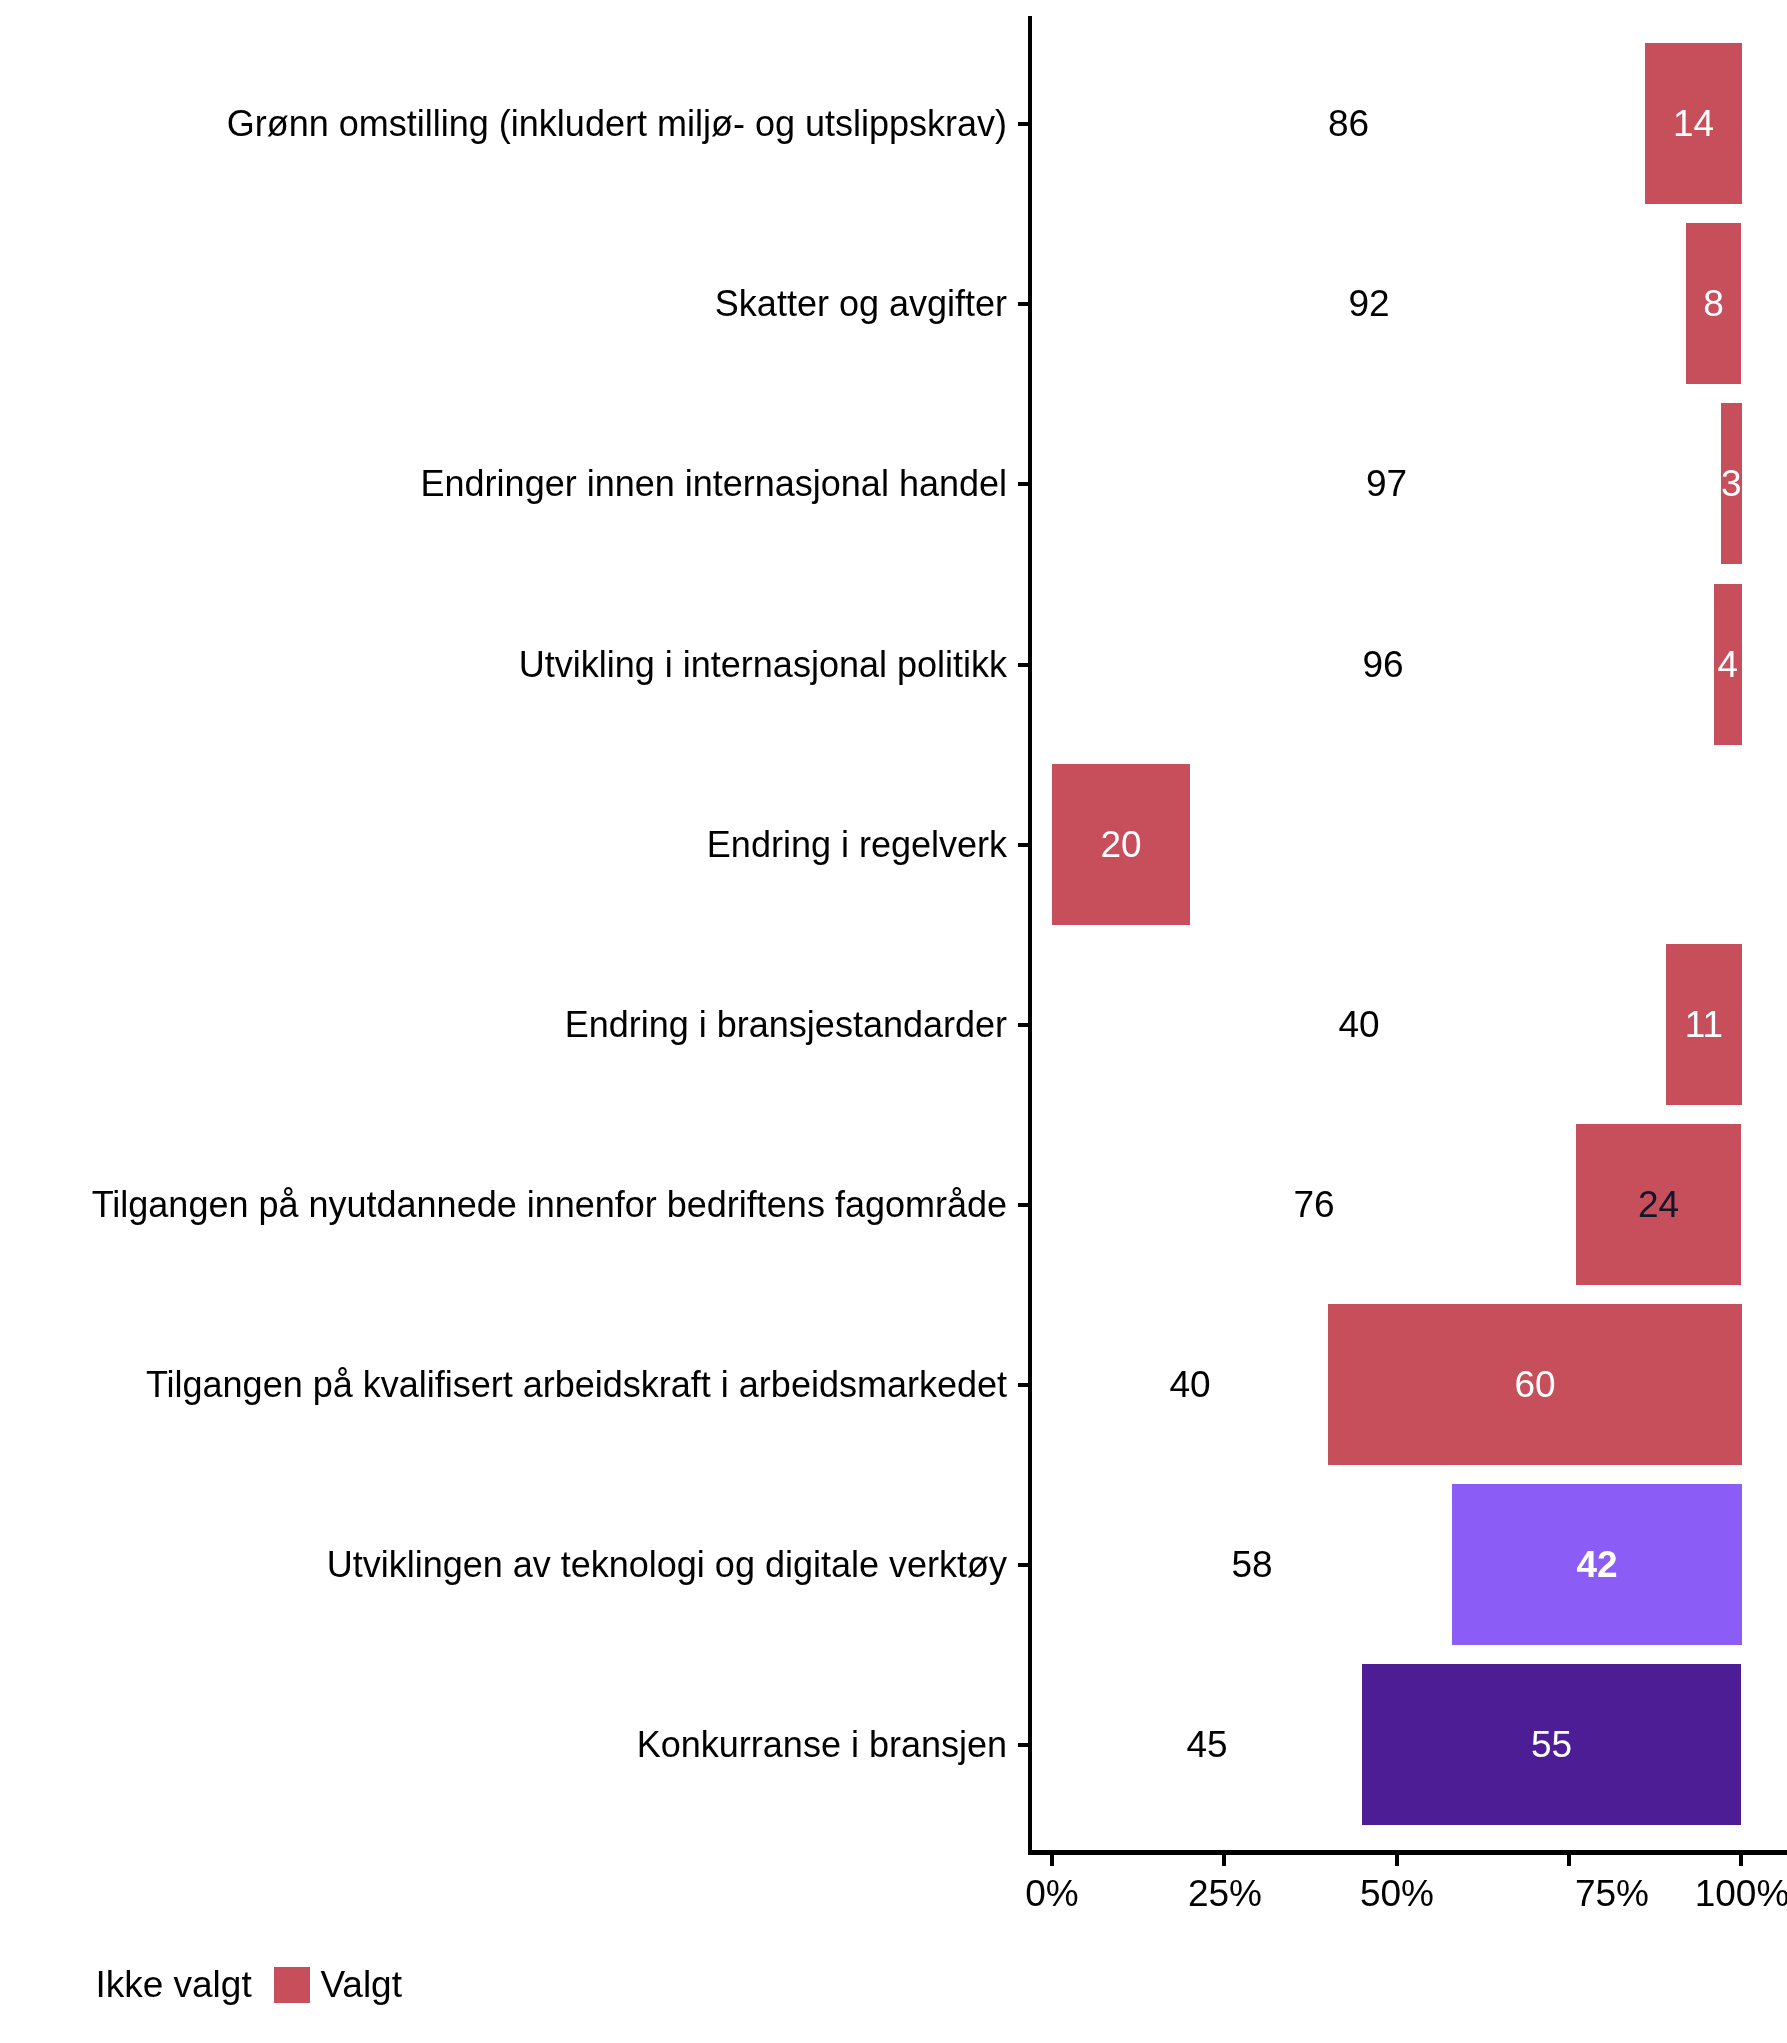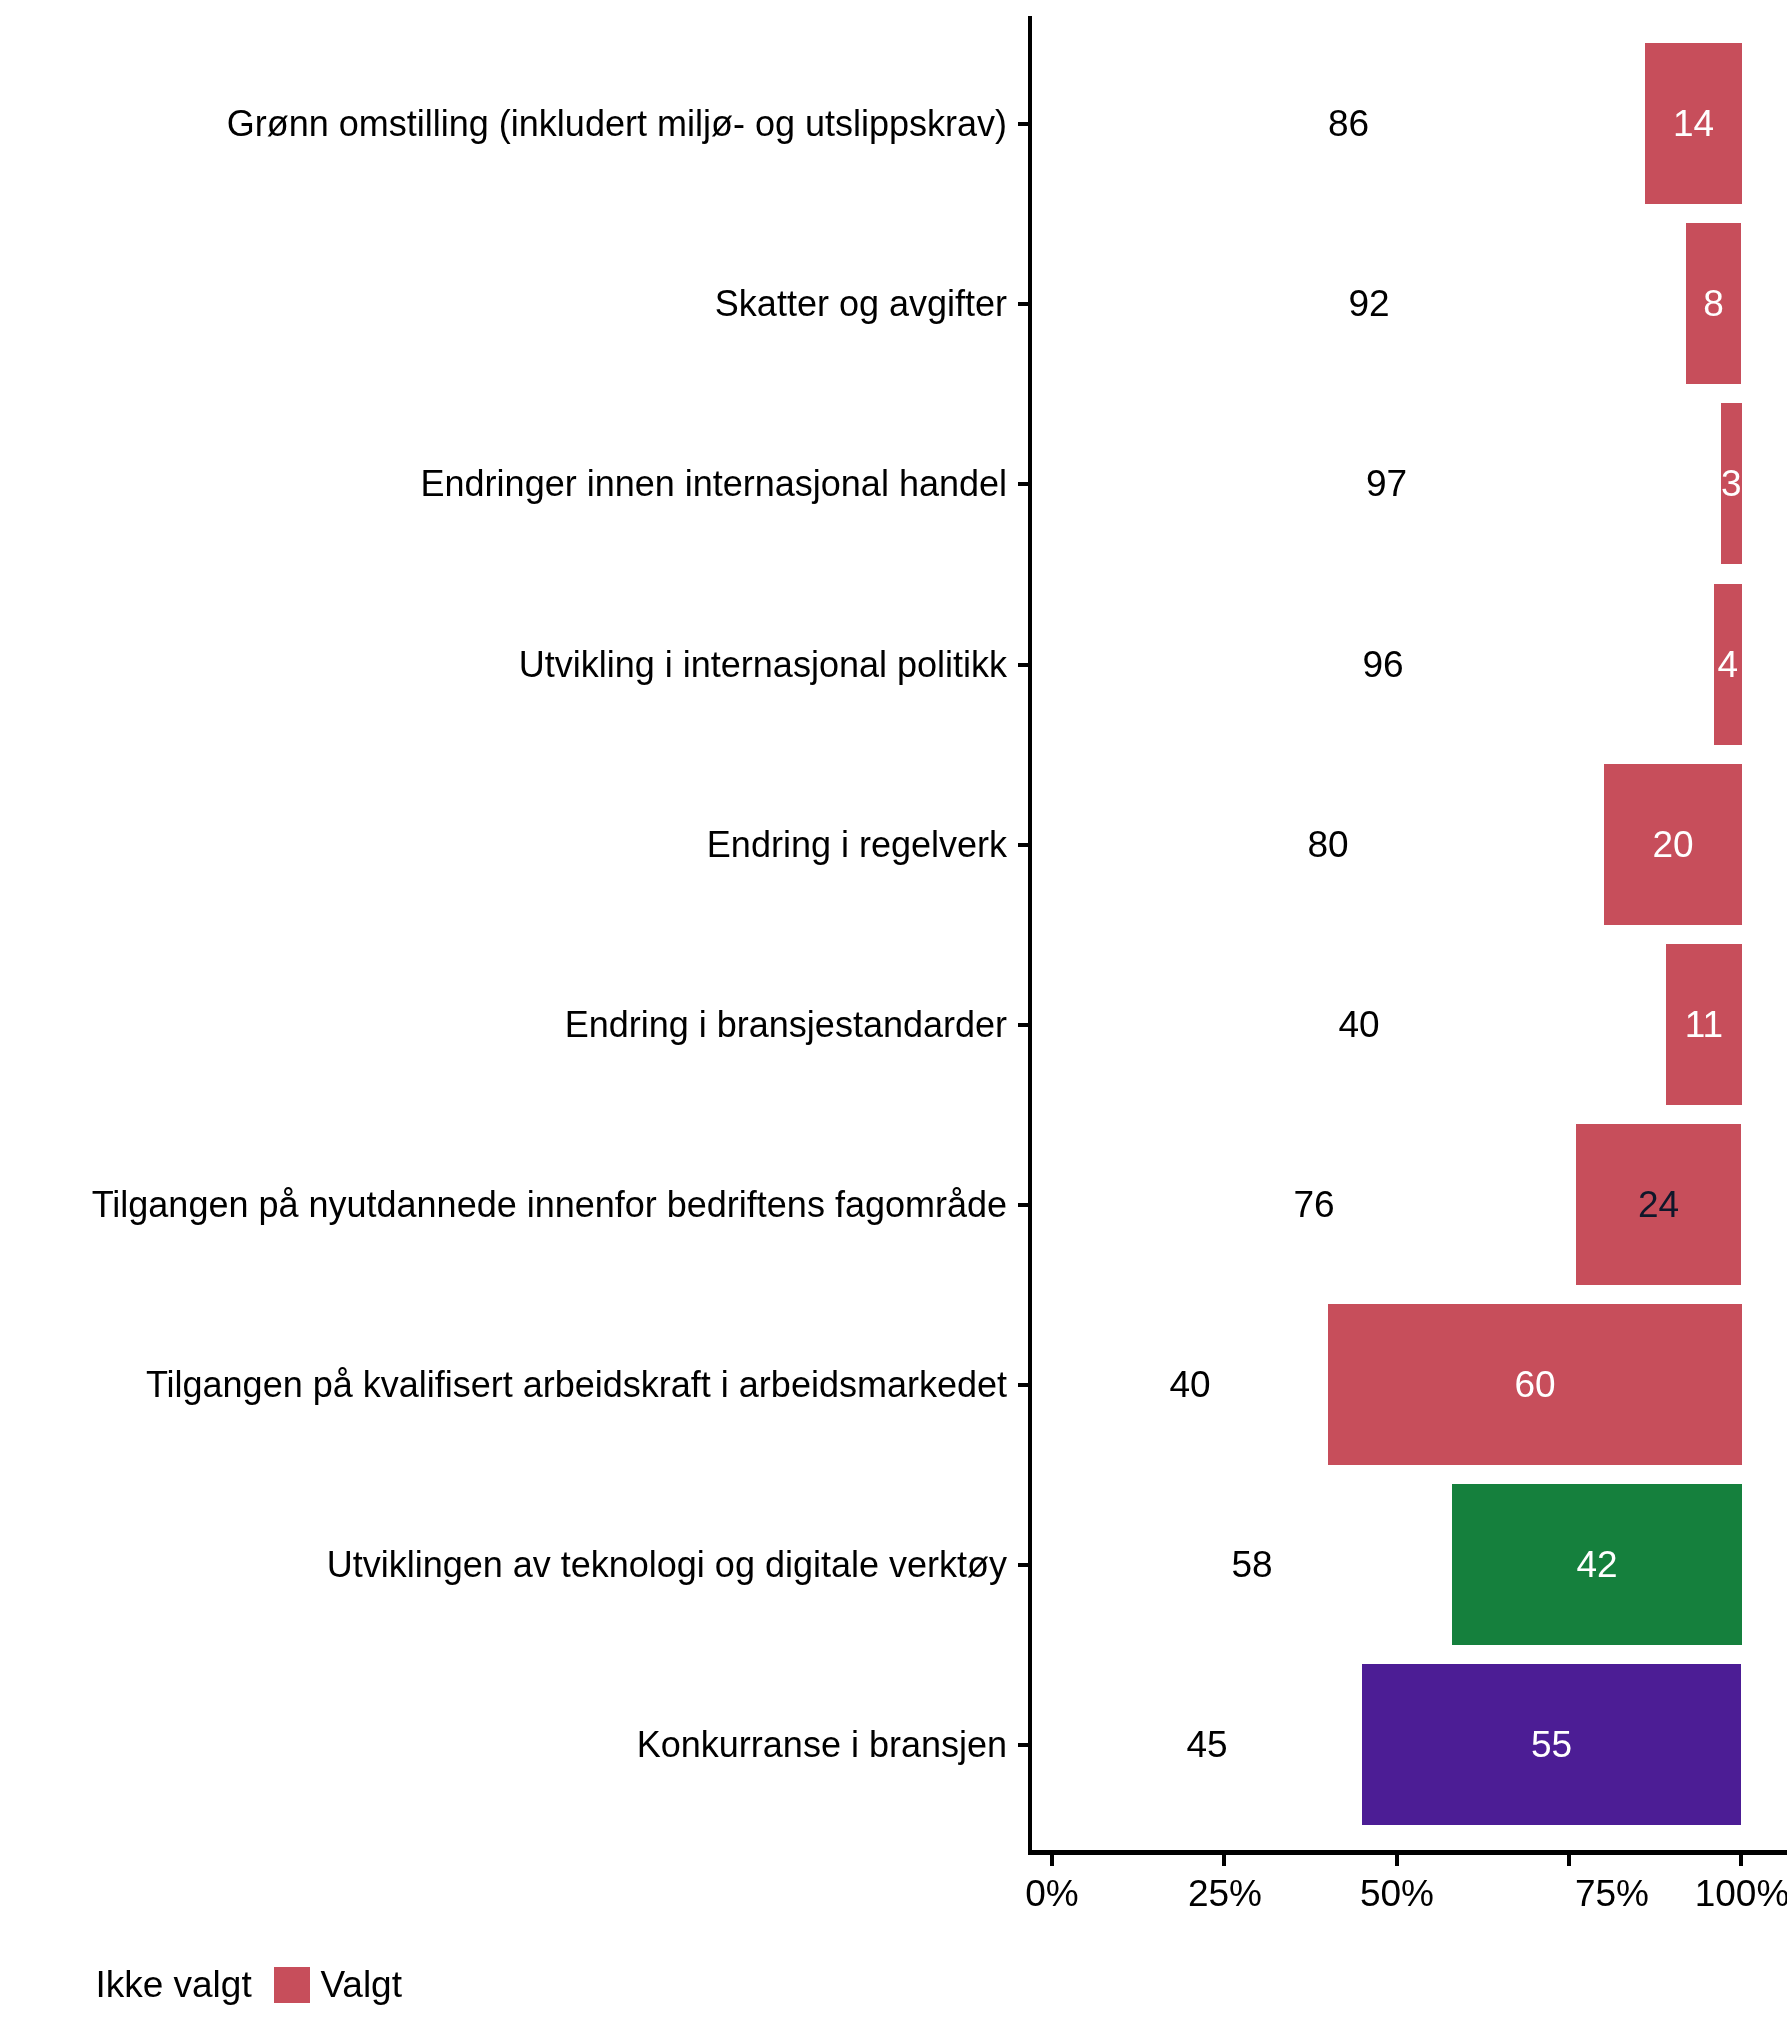--- a/index.html
+++ b/index.html
@@ -91,23 +91,20 @@
         </div>
         <div class="bar-row" style="left: 24px; top: 568px; width: 690px; height: 161px;">
           <div class="bar-segment" style="width: 662px; background: rgb(255, 255, 255);">
             <span class="value-label" style="color: rgb(0, 0, 0);">96</span>
           </div>
           <div class="bar-segment" style="width: 27.6px; background: rgb(199, 78, 91);">
             <span class="value-label" style="color: rgb(255, 255, 255);">4</span>
           </div>
         </div>
         <div class="bar-row" style="left: 24px; top: 748px; width: 690px; height: 161px;">
-          <div class="bar-segment" style="width: 552px; background: rgb(255, 255, 255);">
-            <span class="value-label" style="color: rgb(0, 0, 0);">80</span>
-          </div>
           <div class="bar-segment" style="width: 138px; background: rgb(199, 78, 91);">
             <span class="value-label" style="color: rgb(255, 255, 255);">20</span>
           </div>
         </div>
         <div class="bar-row" style="left: 24px; top: 928px; width: 690px; height: 161px;">
           <div class="bar-segment" style="width: 614px; background: rgb(255, 255, 255);">
             <span class="value-label" style="color: rgb(0, 0, 0);">40</span>
           </div>
           <div class="bar-segment" style="width: 76px; background: rgb(199, 78, 91);">
             <span class="value-label" style="color: rgb(255, 255, 255);">11</span>
@@ -126,21 +123,21 @@
             <span class="value-label" style="color: rgb(0, 0, 0);">40</span>
           </div>
           <div class="bar-segment" style="width: 414px; background: rgb(199, 78, 91);">
             <span class="value-label" style="color: rgb(255, 255, 255);">60</span>
           </div>
         </div>
         <div class="bar-row" style="left: 24px; top: 1468px; width: 690px; height: 161px;">
           <div class="bar-segment" style="width: 400px; background: rgb(255, 255, 255);">
             <span class="value-label" style="color: rgb(0, 0, 0);">58</span>
           </div>
-          <div class="bar-segment" style="width: 290px; background: #15803d;">
+          <div class="bar-segment" style="width: 290px; background: #8b5cf6; font-weight: bold;">
             <span class="value-label" style="color: rgb(255, 255, 255);">42</span>
           </div>
         </div>
         <div class="bar-row" style="left: 24px; top: 1648px; width: 690px; height: 161px;">
           <div class="bar-segment" style="width: 310px; background: rgb(255, 255, 255);">
             <span class="value-label" style="color: rgb(0, 0, 0);">45</span>
           </div>
           <div class="bar-segment" style="width: 379px; background: #4c1d95;">
             <span class="value-label" style="color: rgb(255, 255, 255);">55</span>
           </div>

